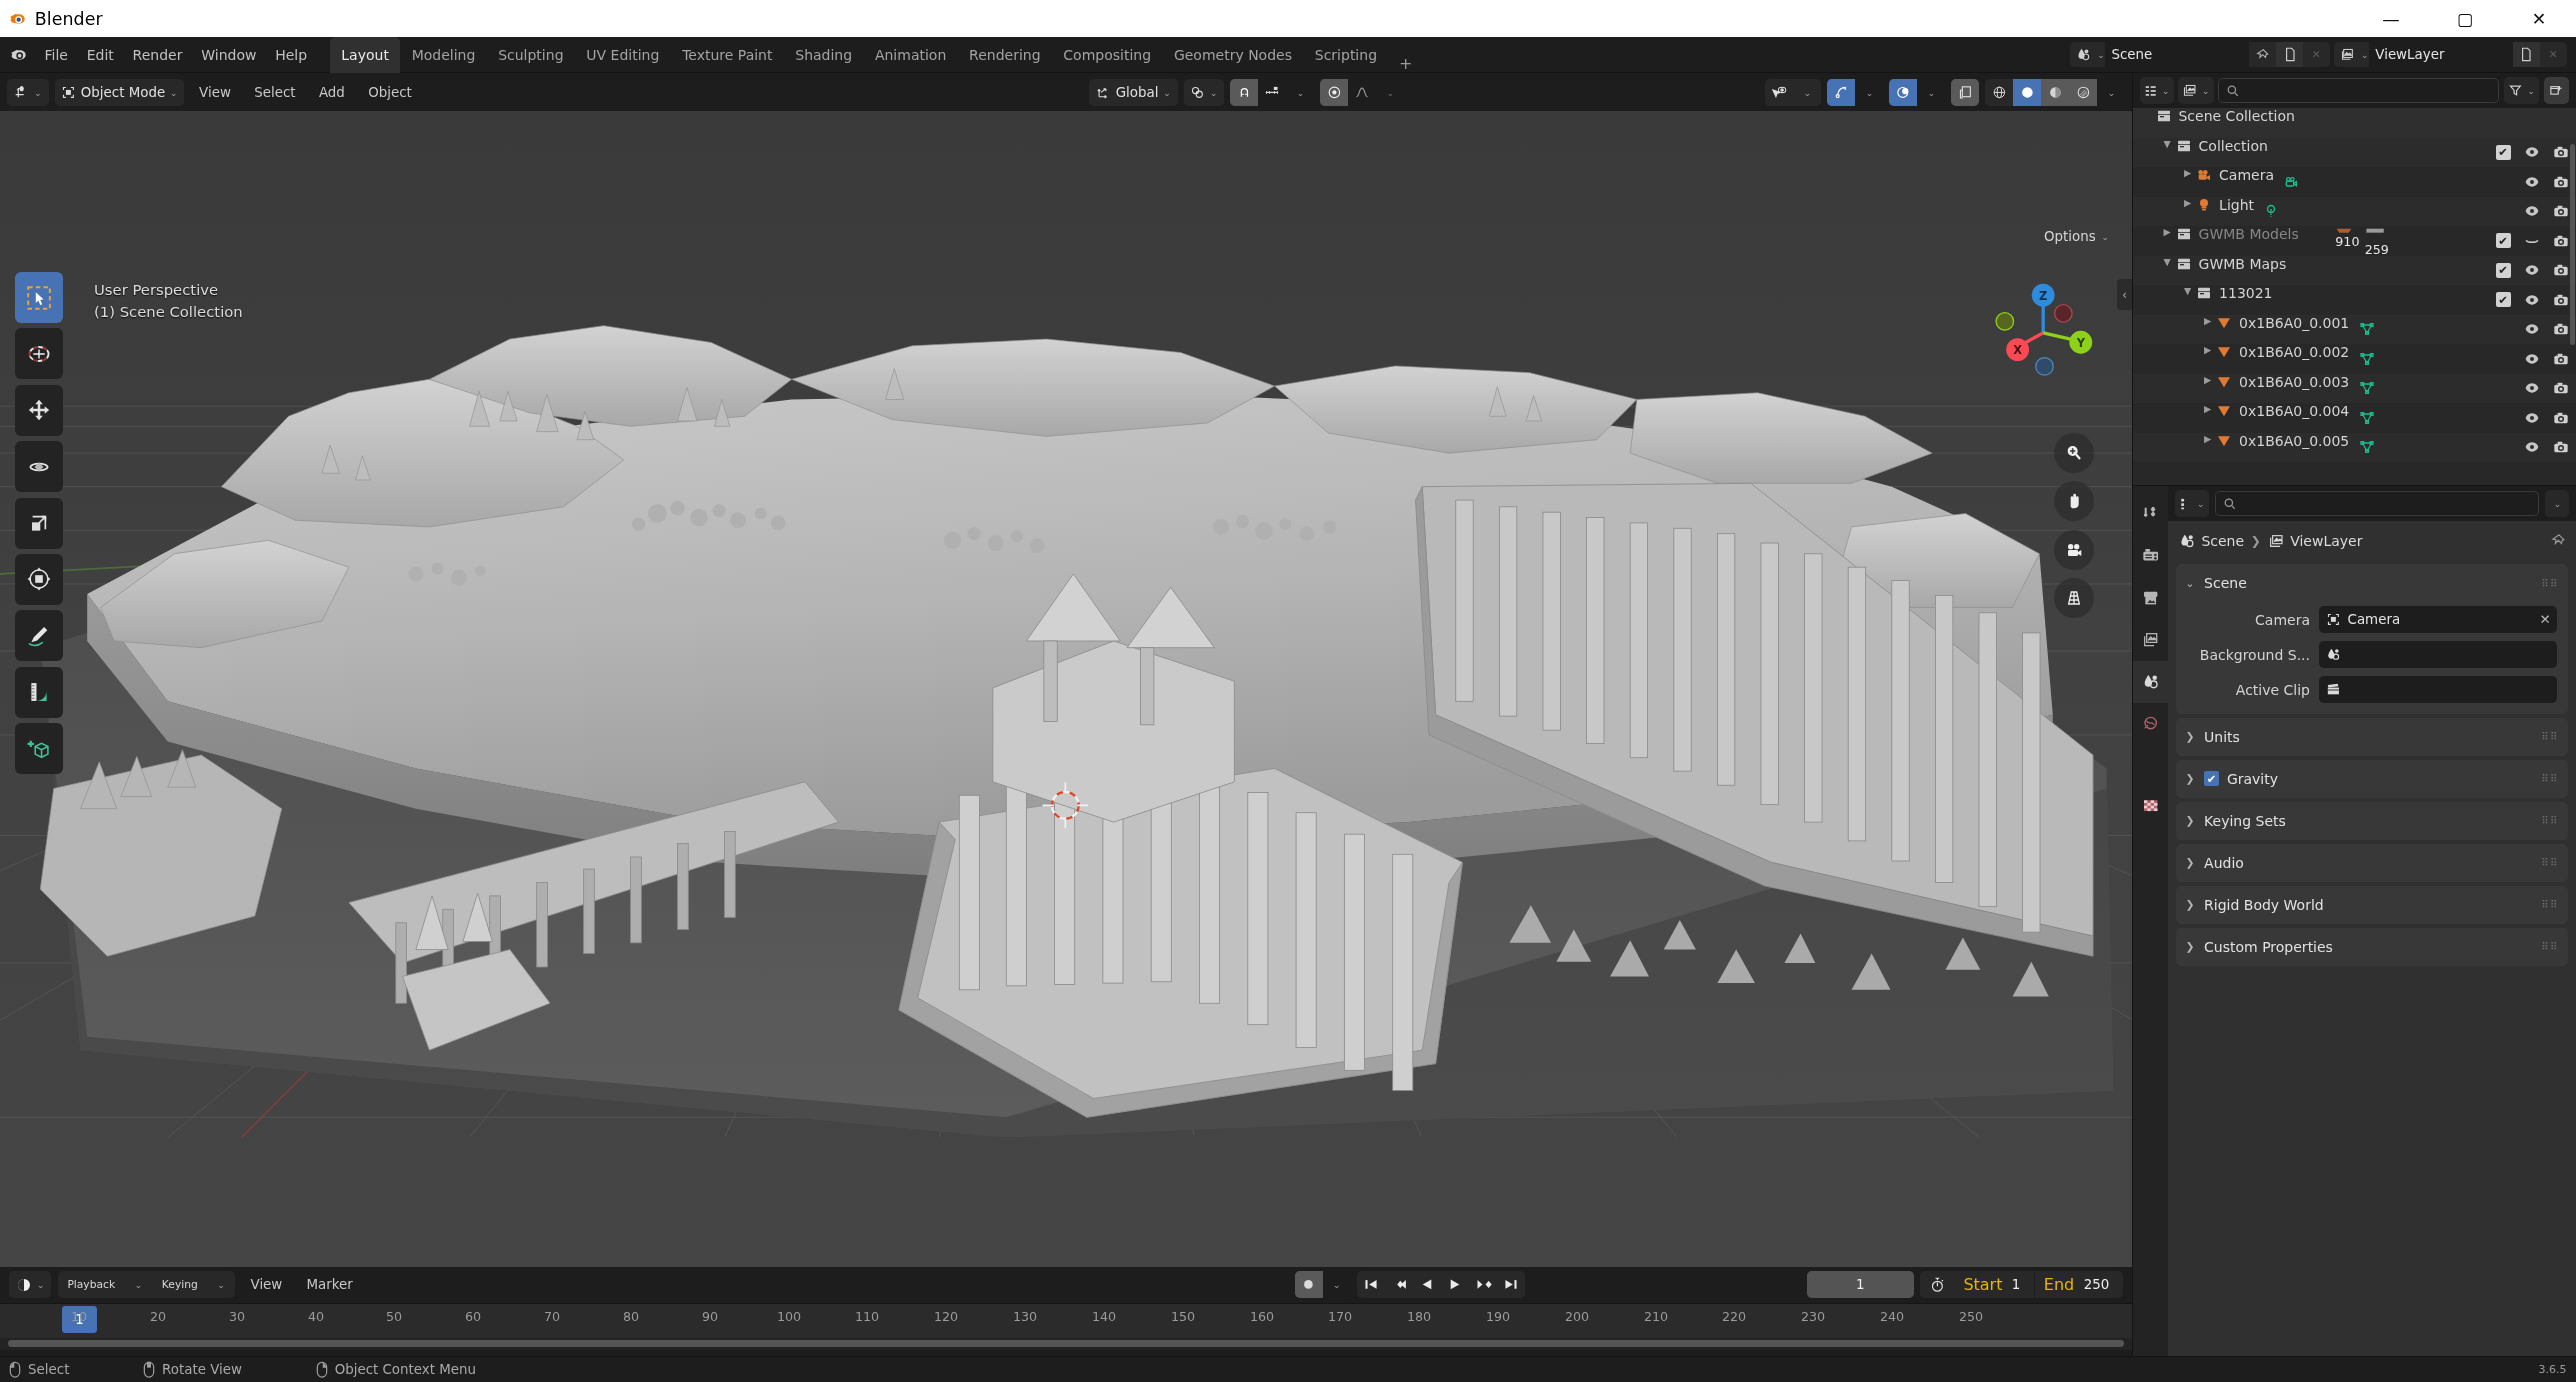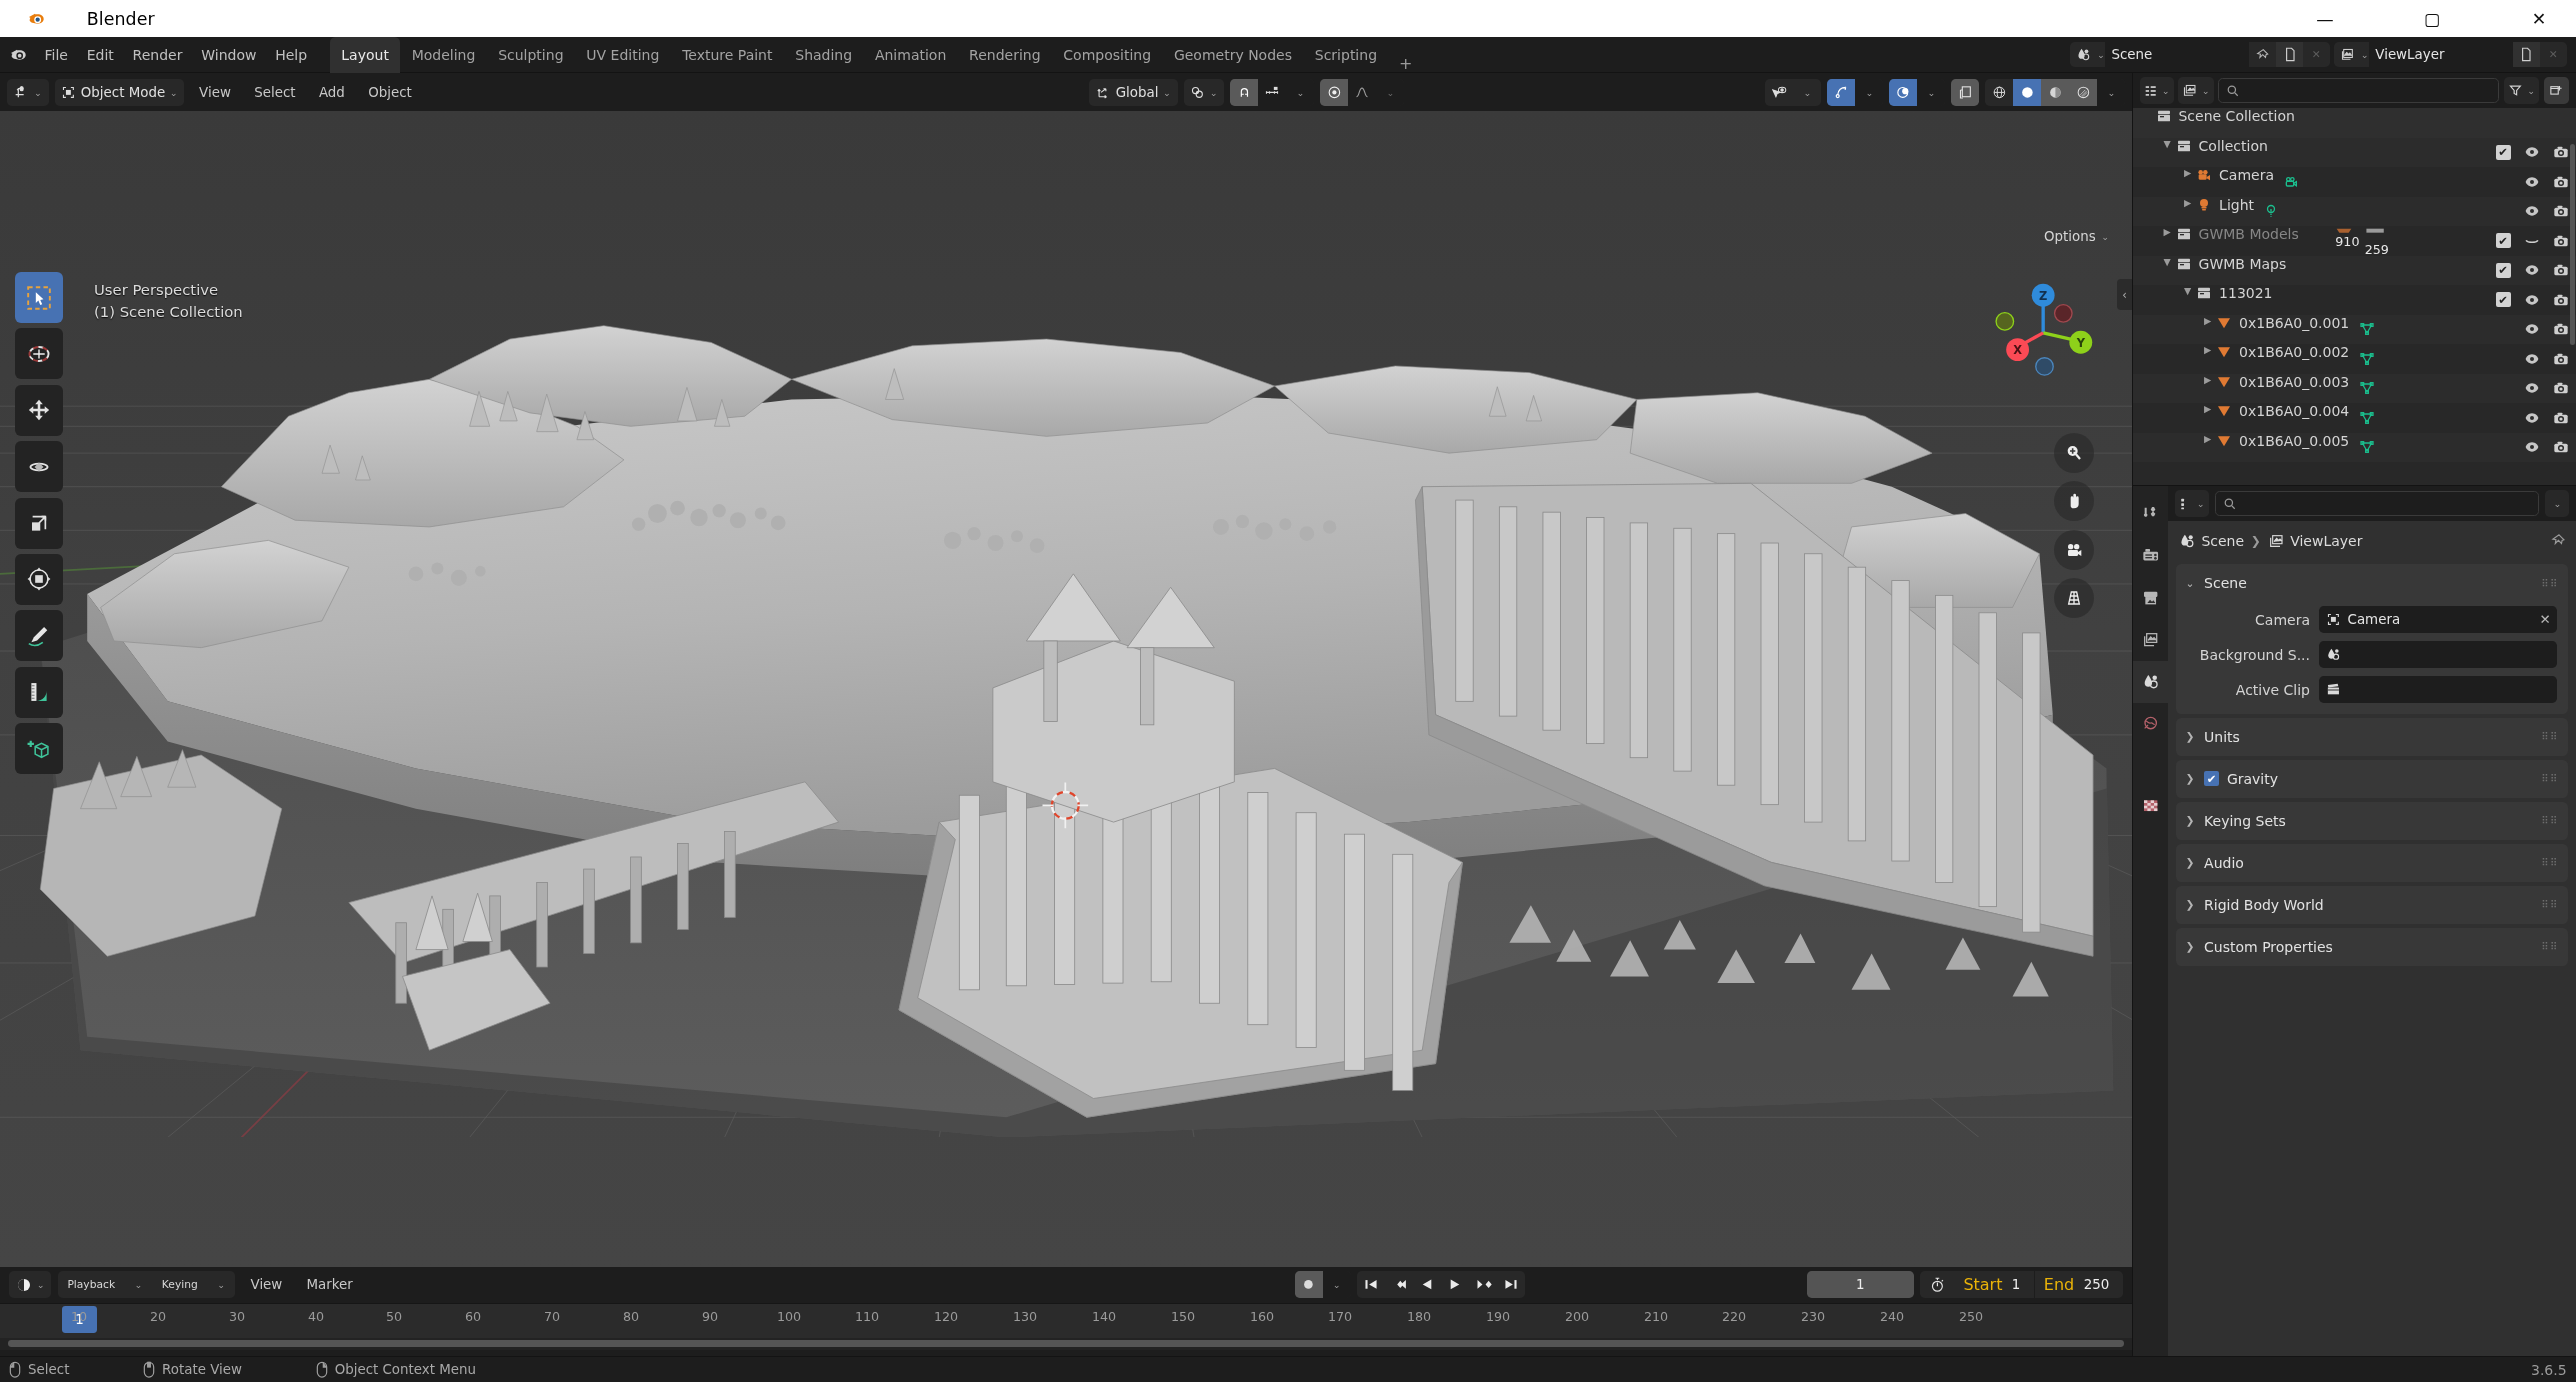--- a/index.html
+++ b/index.html
@@ -1,20 +1,20 @@
 <!DOCTYPE html>
 <html style="font-size:10.7px"><head>
 <meta charset="utf-8">
 <style>
   * { box-sizing: border-box; margin:0; padding:0; }
   html,body { width:2576px; height:1383px; overflow:hidden; background:#1d1d1d;
     font-family:"DejaVu Sans","Liberation Sans",sans-serif; }
 
   
-  #titlebar { height:37px; background:#ffffff; display:flex; align-items:center; padding-left:27px;gap:33px; }
+  #titlebar { height:37px; background:#ffffff; display:flex; align-items:center; padding-left:8px; }
   #titlebar .tb-title { font-size:17.4px; color:#000; margin-left:6.7px; letter-spacing:0.1px;}
   #titlebar .tb-spacer { flex:1; }
   .winbtn { width:74px; height:37px; display:flex; align-items:center; justify-content:center;
             color:#111; font-size:17.4px; }
   .blender-logo { width:20px; height:20px; position:relative; display:inline-block; }
 
   
   #topbar { height:36px; background:#1d1d1d; display:flex; align-items:center; padding:0 5.4px;
             border-bottom:0.7px solid #131313; }
   .tb-icon-logo { width:27px; height:27px; display:flex; align-items:center; justify-content:center; margin-right:2.7px;}
@@ -135,21 +135,21 @@
   .prop-label { width:134px; text-align:right; color:#d4d4d4; font-size:14px; }
   .prop-field { flex:1; background:#1d1d1d; border-radius:4.7px; height:27px; display:flex;
      align-items:center; padding:0 6.7px; gap:6.7px; color:#e6e6e6; font-size:13.4px; }
   .prop-field .x { margin-left:auto; color:#b8b8b8; font-size:13.4px; }
   .ckbox.blue { background:#4772b3; color:#fff; }
 
   
   #statusbar { height:27.5px; background:#1d1d1d; display:flex; align-items:center; padding:0 9.4px;
      color:#a9a9a9; font-size:13.4px; gap:0; border-top:0.7px solid #131313; }
   .sb-item { display:flex; align-items:center; gap:6.7px; margin-right:74px; }
-  .sb-right { margin-left:auto; color:#9a9a9a; font-size:14px; }
+  .sb-right { margin-left:auto; color:#9a9a9a; font-size:11px; }
   svg { display:block; }
 </style>
 </head>
 <body>
 
 <div id="titlebar">
   <span class="blender-logo">
     <svg width="20" height="20" viewBox="0 0 30 30">
       <path d="M4 17c0-5 6-9 12-9 5 0 9 3 9 7s-4 7-9 7c-6 0-12-2-12-5z" fill="#e87d0d"></path>
       <circle cx="16" cy="16" r="5.2" fill="#fff"></circle>

